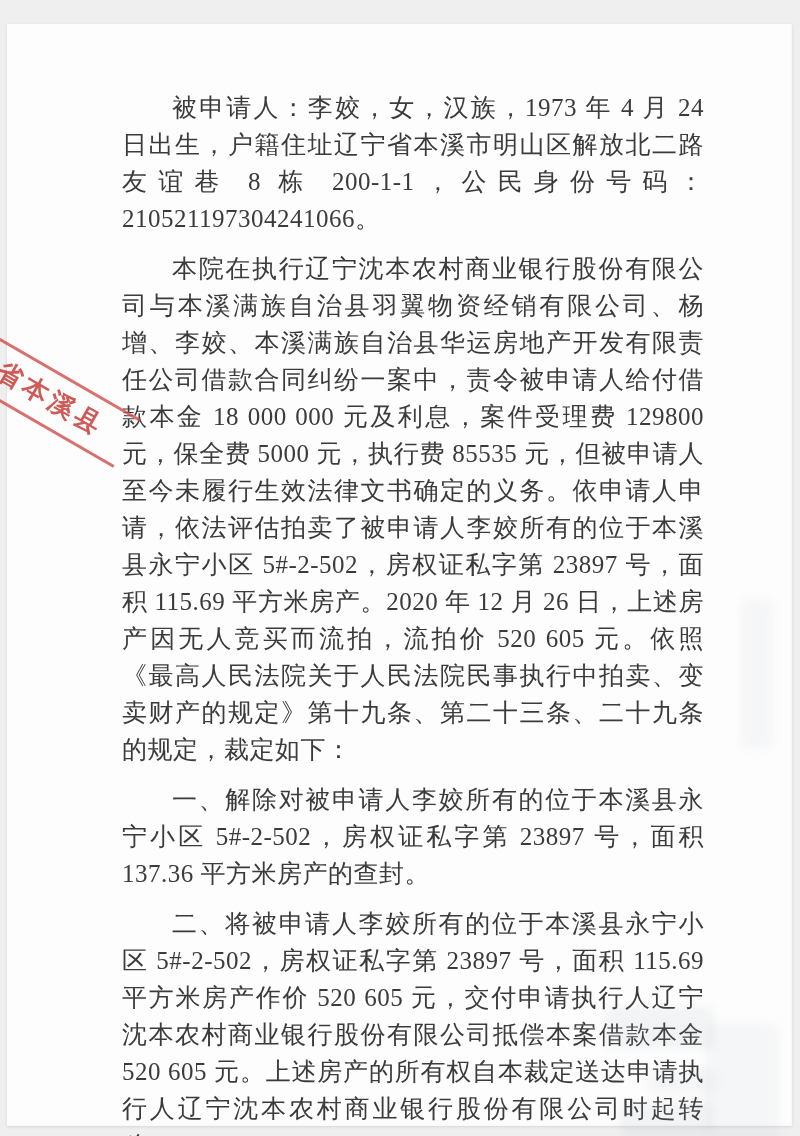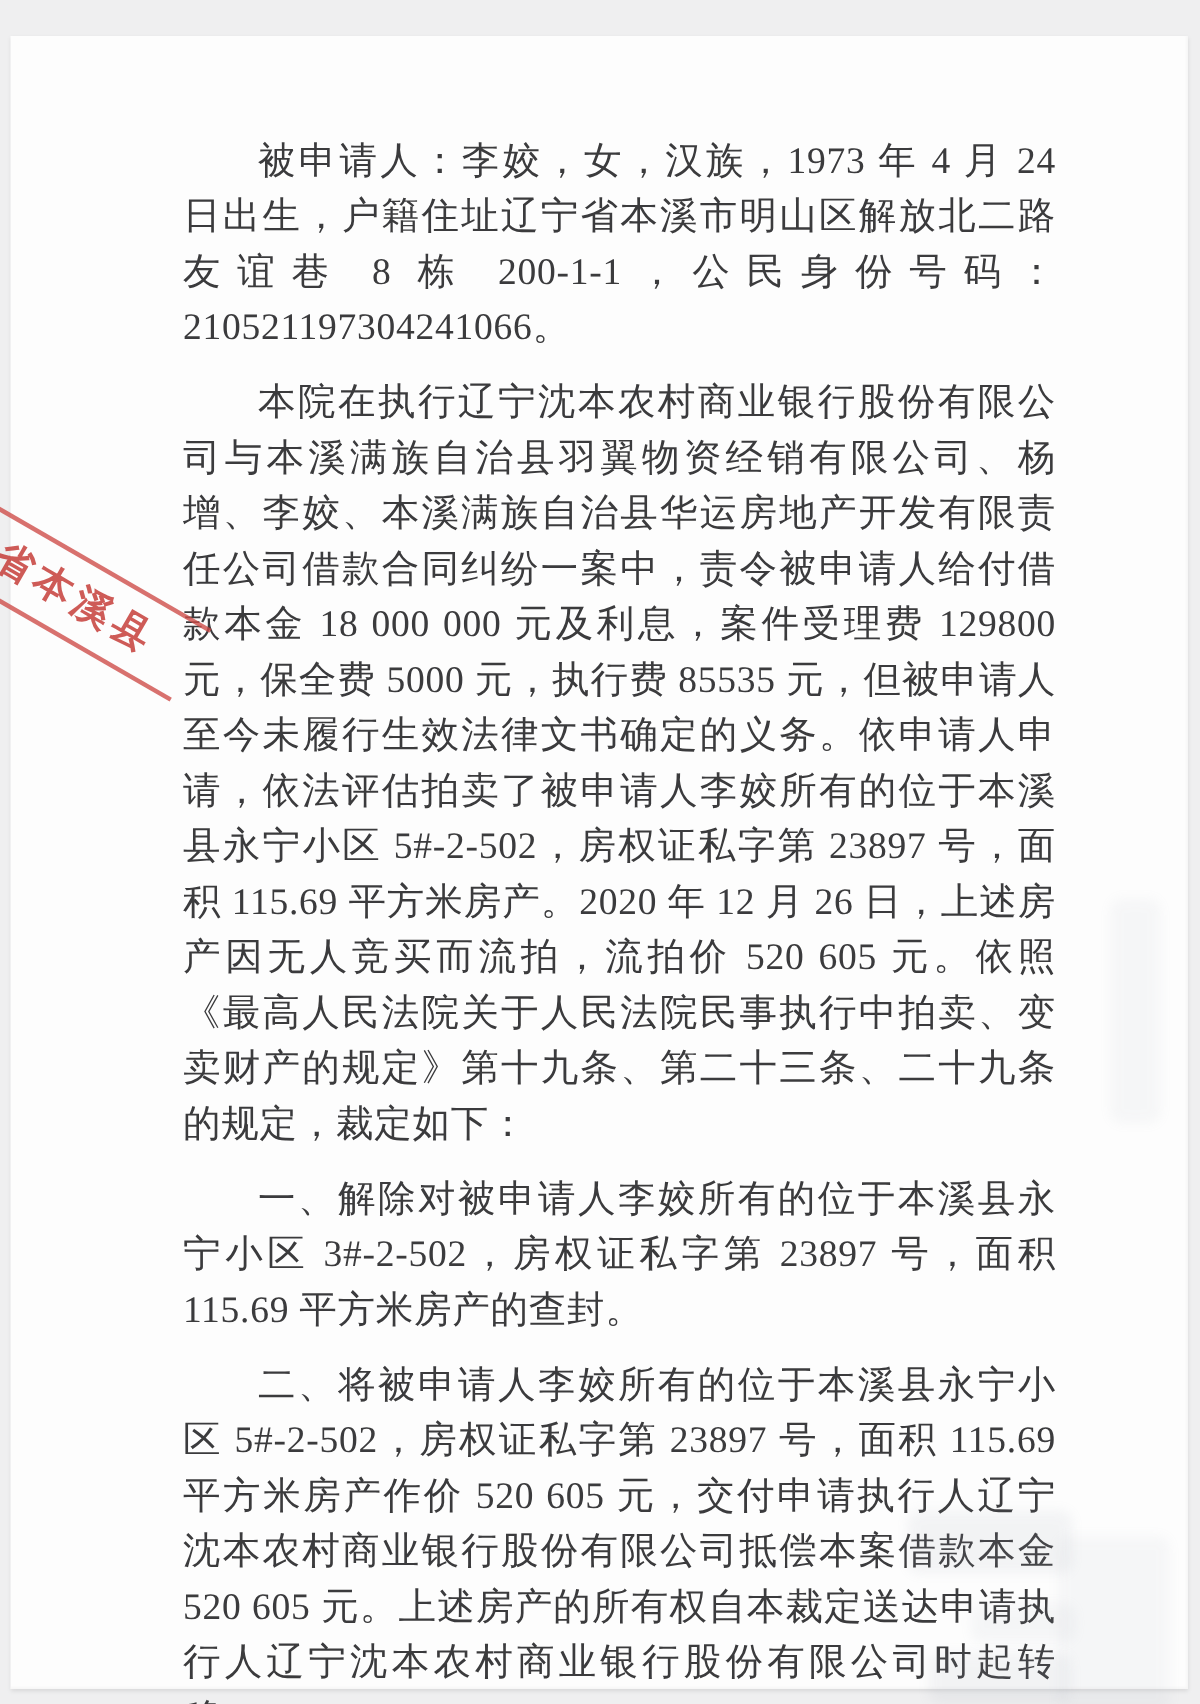--- a/index.html
+++ b/index.html
@@ -73,21 +73,21 @@
 </style>
 </head>
 <body>
 
 <div class="canvas">
 
   <div class="paper">
     <div class="content">
       <p>被申请人：李姣，女，汉族，1973 年 4 月 24 日出生，户籍住址辽宁省本溪市明山区解放北二路友谊巷 8 栋 200-1-1，公民身份号码：210521197304241066。</p>
       <p>本院在执行辽宁沈本农村商业银行股份有限公司与本溪满族自治县羽翼物资经销有限公司、杨增、李姣、本溪满族自治县华运房地产开发有限责任公司借款合同纠纷一案中，责令被申请人给付借款本金 18 000 000 元及利息，案件受理费 129800 元，保全费 5000 元，执行费 85535 元，但被申请人至今未履行生效法律文书确定的义务。依申请人申请，依法评估拍卖了被申请人李姣所有的位于本溪县永宁小区 5#-2-502，房权证私字第 23897 号，面积 115.69 平方米房产。2020 年 12 月 26 日，上述房产因无人竞买而流拍，流拍价 520 605 元。依照《最高人民法院关于人民法院民事执行中拍卖、变卖财产的规定》第十九条、第二十三条、二十九条的规定，裁定如下：</p>
-      <p>一、解除对被申请人李姣所有的位于本溪县永宁小区 3#-2-502，房权证私字第 23897 号，面积 115.69 平方米房产的查封。</p>
+      <p>一、解除对被申请人李姣所有的位于本溪县永宁小区 5#-2-502，房权证私字第 23897 号，面积 137.36 平方米房产的查封。</p>
       <p>二、将被申请人李姣所有的位于本溪县永宁小区 5#-2-502，房权证私字第 23897 号，面积 115.69 平方米房产作价 520 605 元，交付申请执行人辽宁沈本农村商业银行股份有限公司抵偿本案借款本金 520 605 元。上述房产的所有权自本裁定送达申请执行人辽宁沈本农村商业银行股份有限公司时起转移。</p>
     </div>
 
     <div class="smudge s1"></div>
     <div class="smudge s2"></div>
     <div class="smudge s3"></div>
     <div class="smudge s4"></div>
     <div class="smudge s5"></div>
   </div>
 

